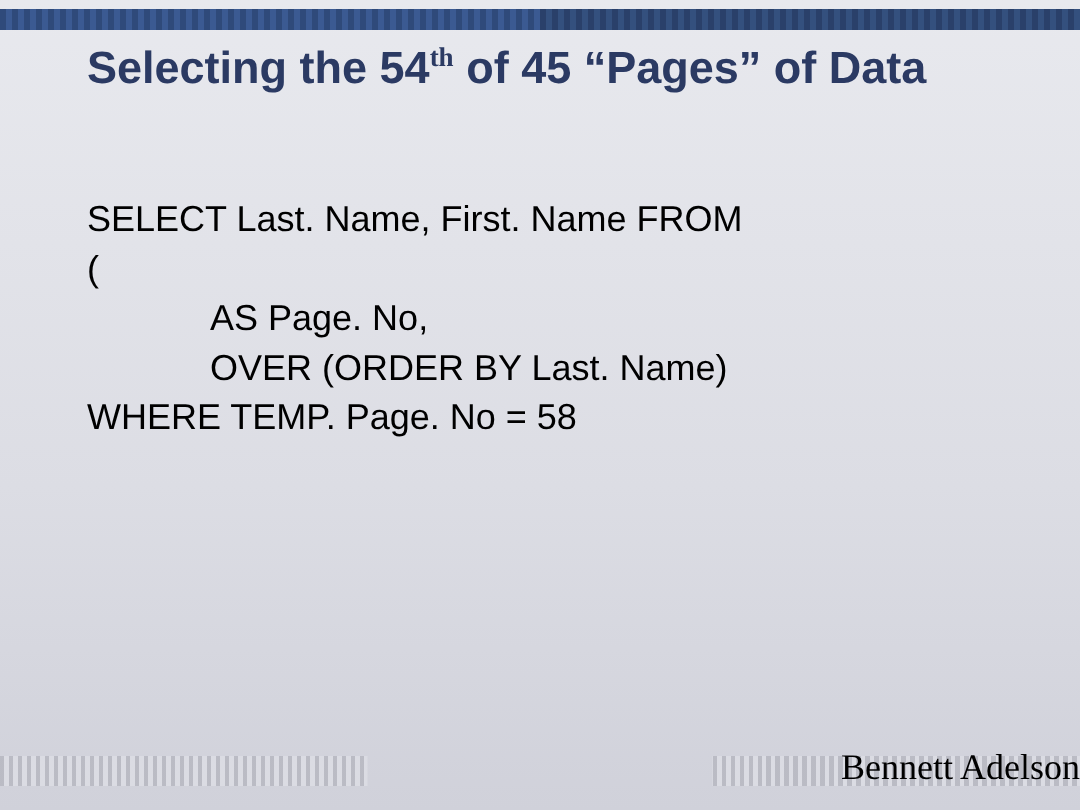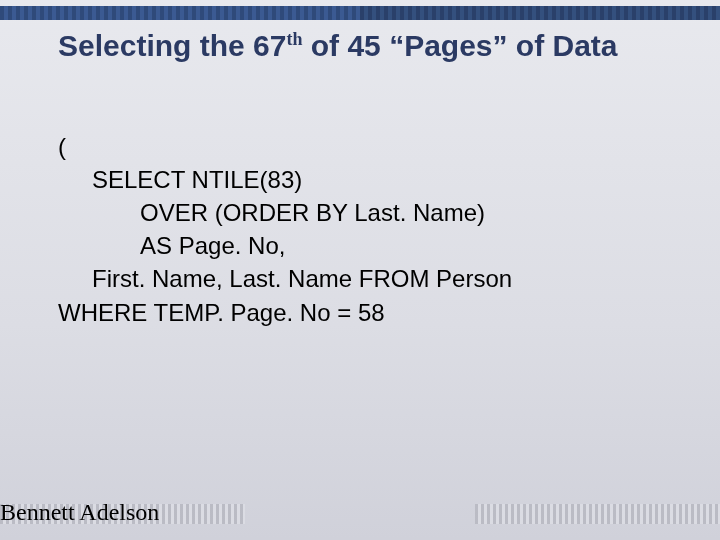--- a/index.html
+++ b/index.html
@@ -86,46 +86,45 @@
   }
   .footer-band .seg.mid {
     flex: 0 0 230px;
     background: none;
   }
   .footer-text {
     position: absolute;
     bottom: 14px;
     left: 0;
     right: 0;
-    text-align: left;
+    text-align: right;
     font-family: "Times New Roman", Times, serif;
     font-size: 24px;
     color: #000;
   }
 </style>
 </head>
 <body>
 
 <div class="slide">
 
   <div class="top-bar">
     <div class="half"></div>
     <div class="half"></div>
   </div>
 
   <div class="title">
-    <span>Selecting the 67</span><sup>th</sup><span> of 45 “Pages” of Data</span>
+    <span>Selecting the 54</span><sup>th</sup><span> of 45 “Pages” of Data</span>
   </div>
 
   <div class="body">
+    <div>SELECT Last. Name, First. Name FROM</div>
     <div>(</div>
-    <div class="indent1">SELECT NTILE(83)</div>
+    <div class="indent2">AS Page. No,</div>
     <div class="indent2">OVER (ORDER BY Last. Name)</div>
-    <div class="indent2">AS Page. No,</div>
-    <div class="indent1">First. Name, Last. Name FROM Person</div>
     <div>WHERE TEMP. Page. No = 58</div>
   </div>
 
   <div class="footer-band">
     <div class="seg"></div>
     <div class="seg mid"></div>
     <div class="seg"></div>
   </div>
 
   <div class="footer-text">Bennett Adelson</div>

